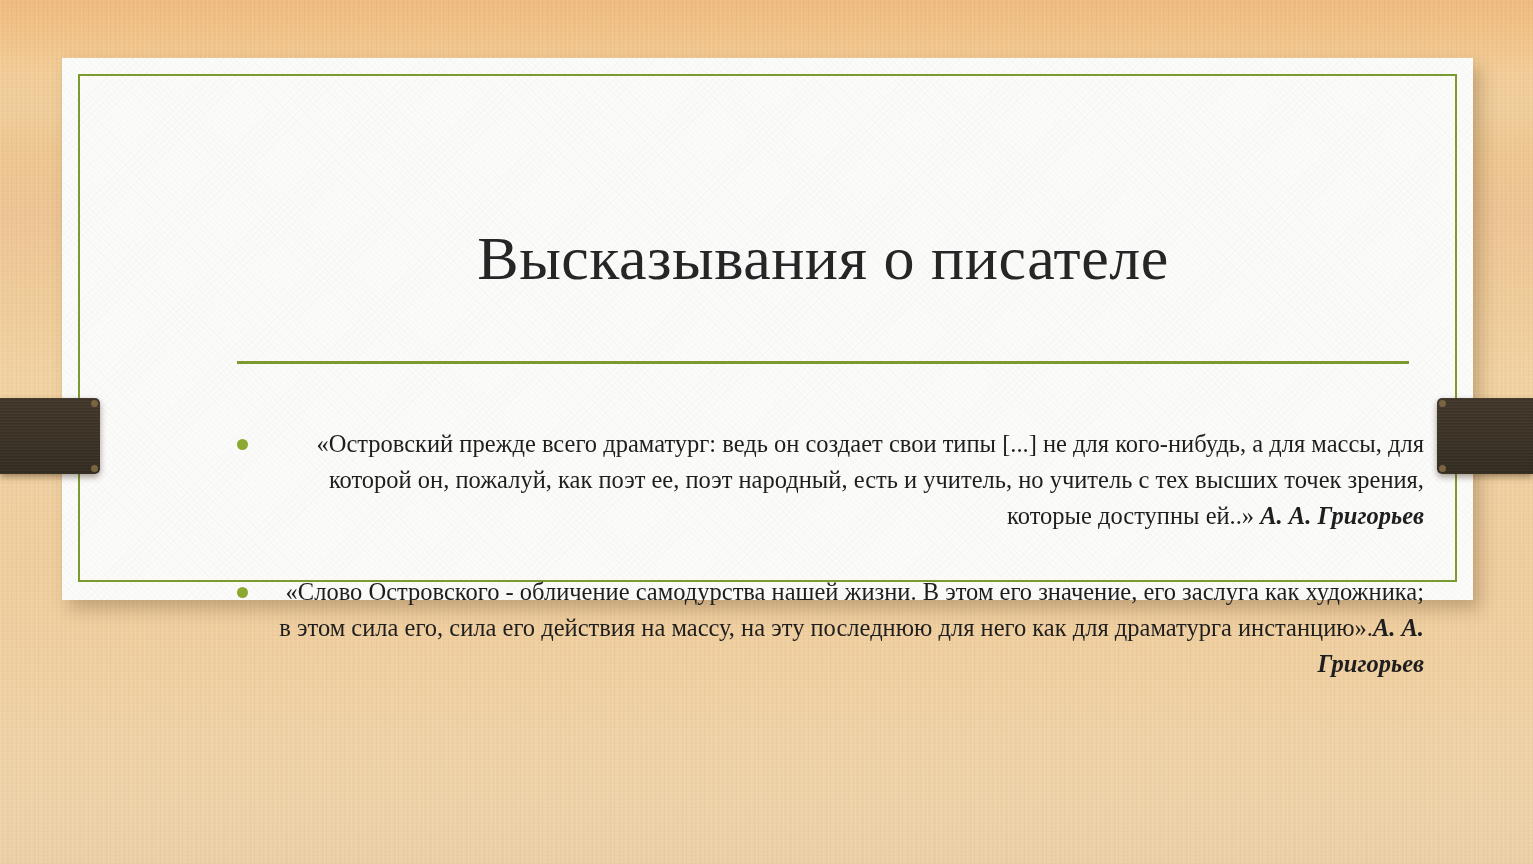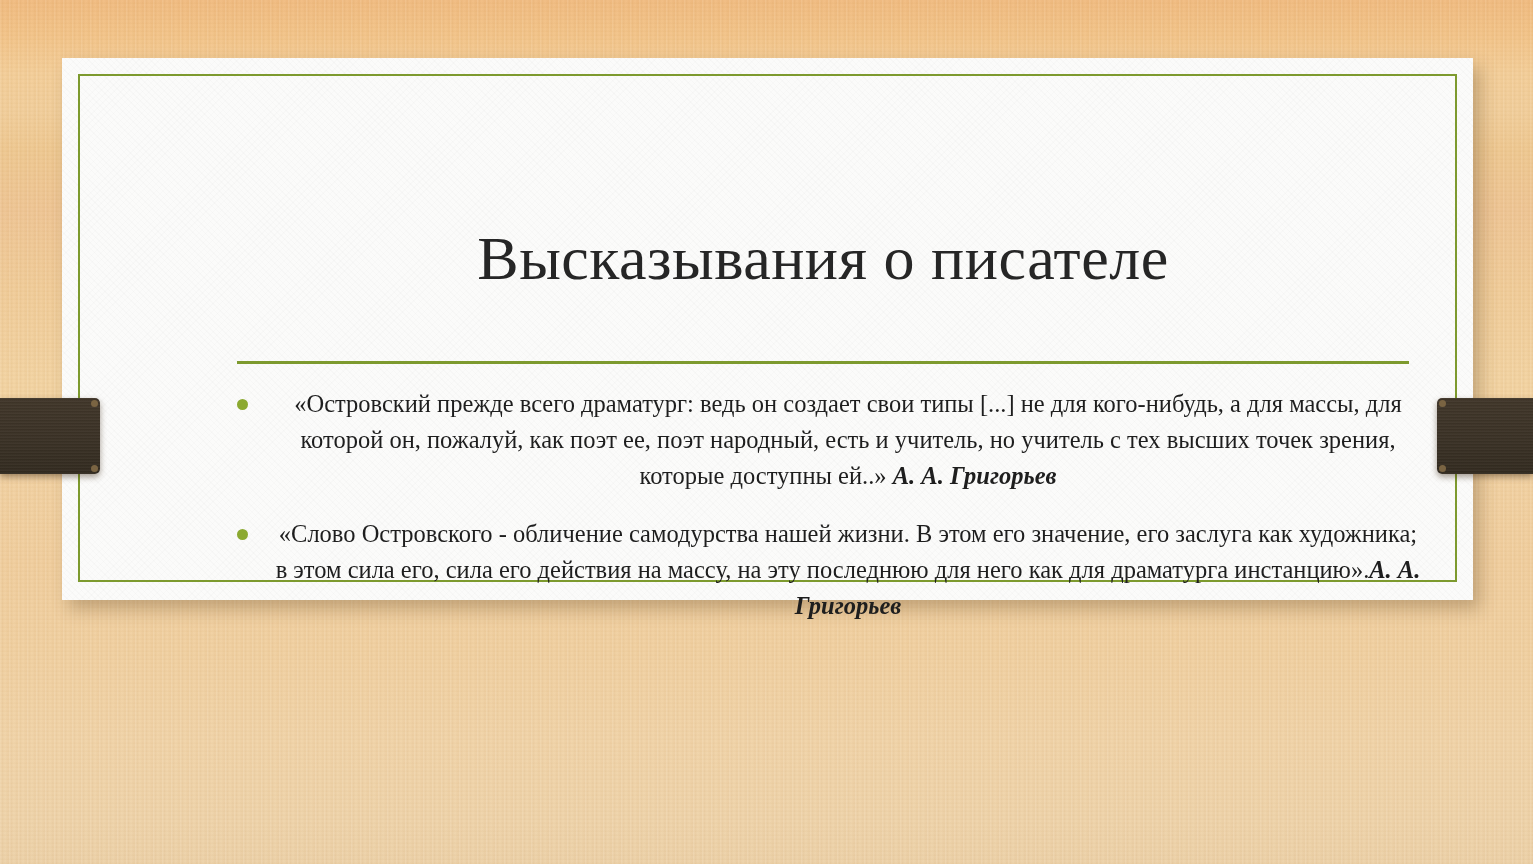--- a/index.html
+++ b/index.html
@@ -176,21 +176,22 @@
     height: 11px;
     border-radius: 50%;
     background: #8ba930;
   }
 
   .bullet-text {
     font-size: 24.5px;
     line-height: 36px;
     color: #1e1e1e;
     font-family: "Liberation Serif", "DejaVu Serif", serif;
-    text-align: center;
+    text-align: right;
+    margin-top: 40px;
   }
   .attrib {
     font-style: italic;
     font-weight: bold;
   }
 </style>
 </head>
 <body>
 
 <div class="bg"></div>

